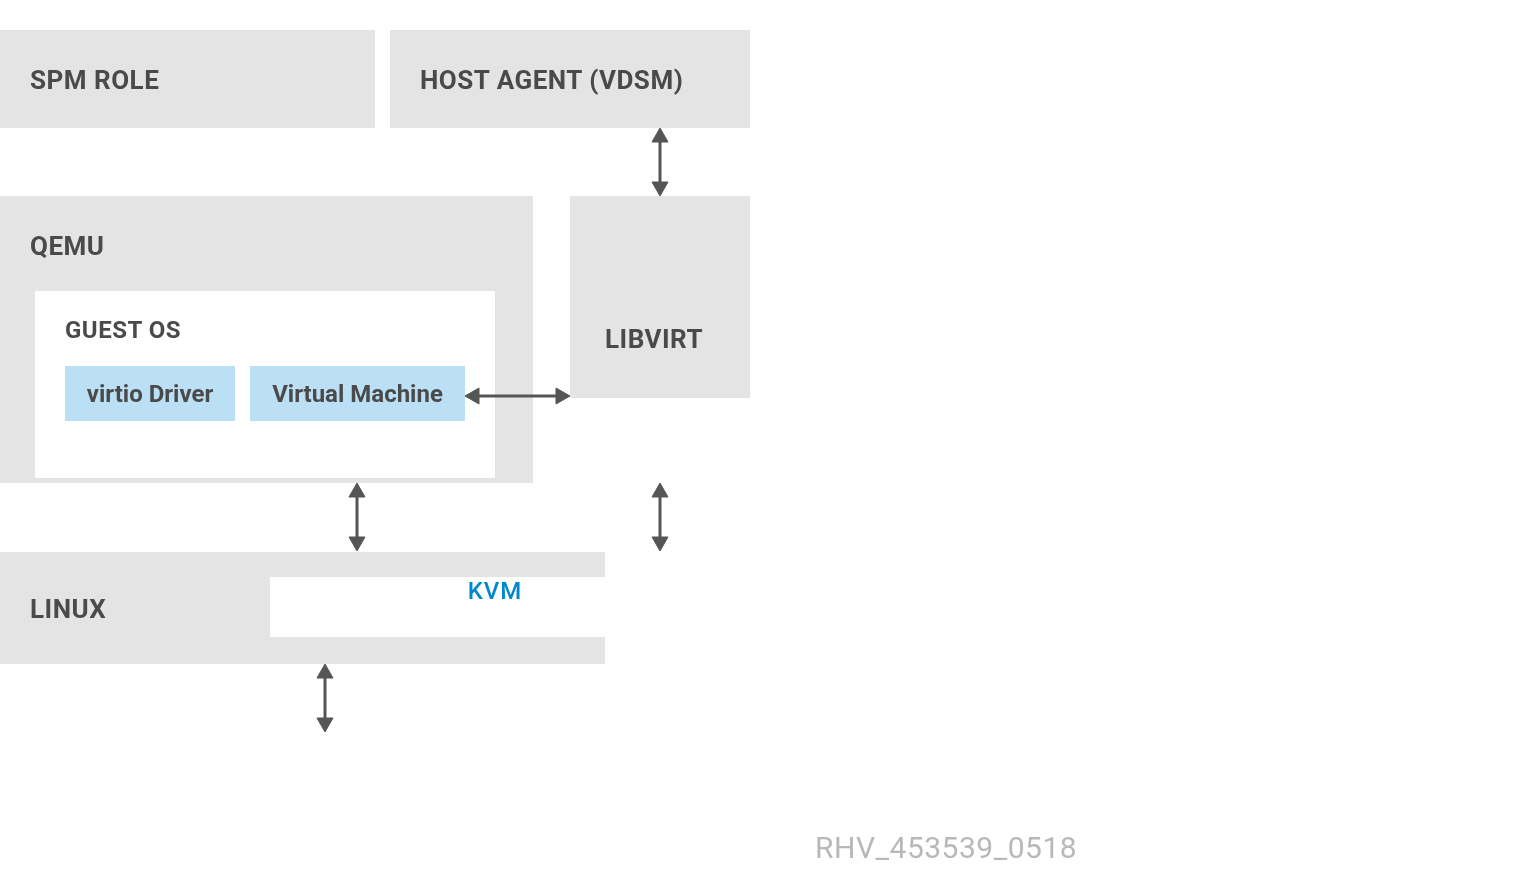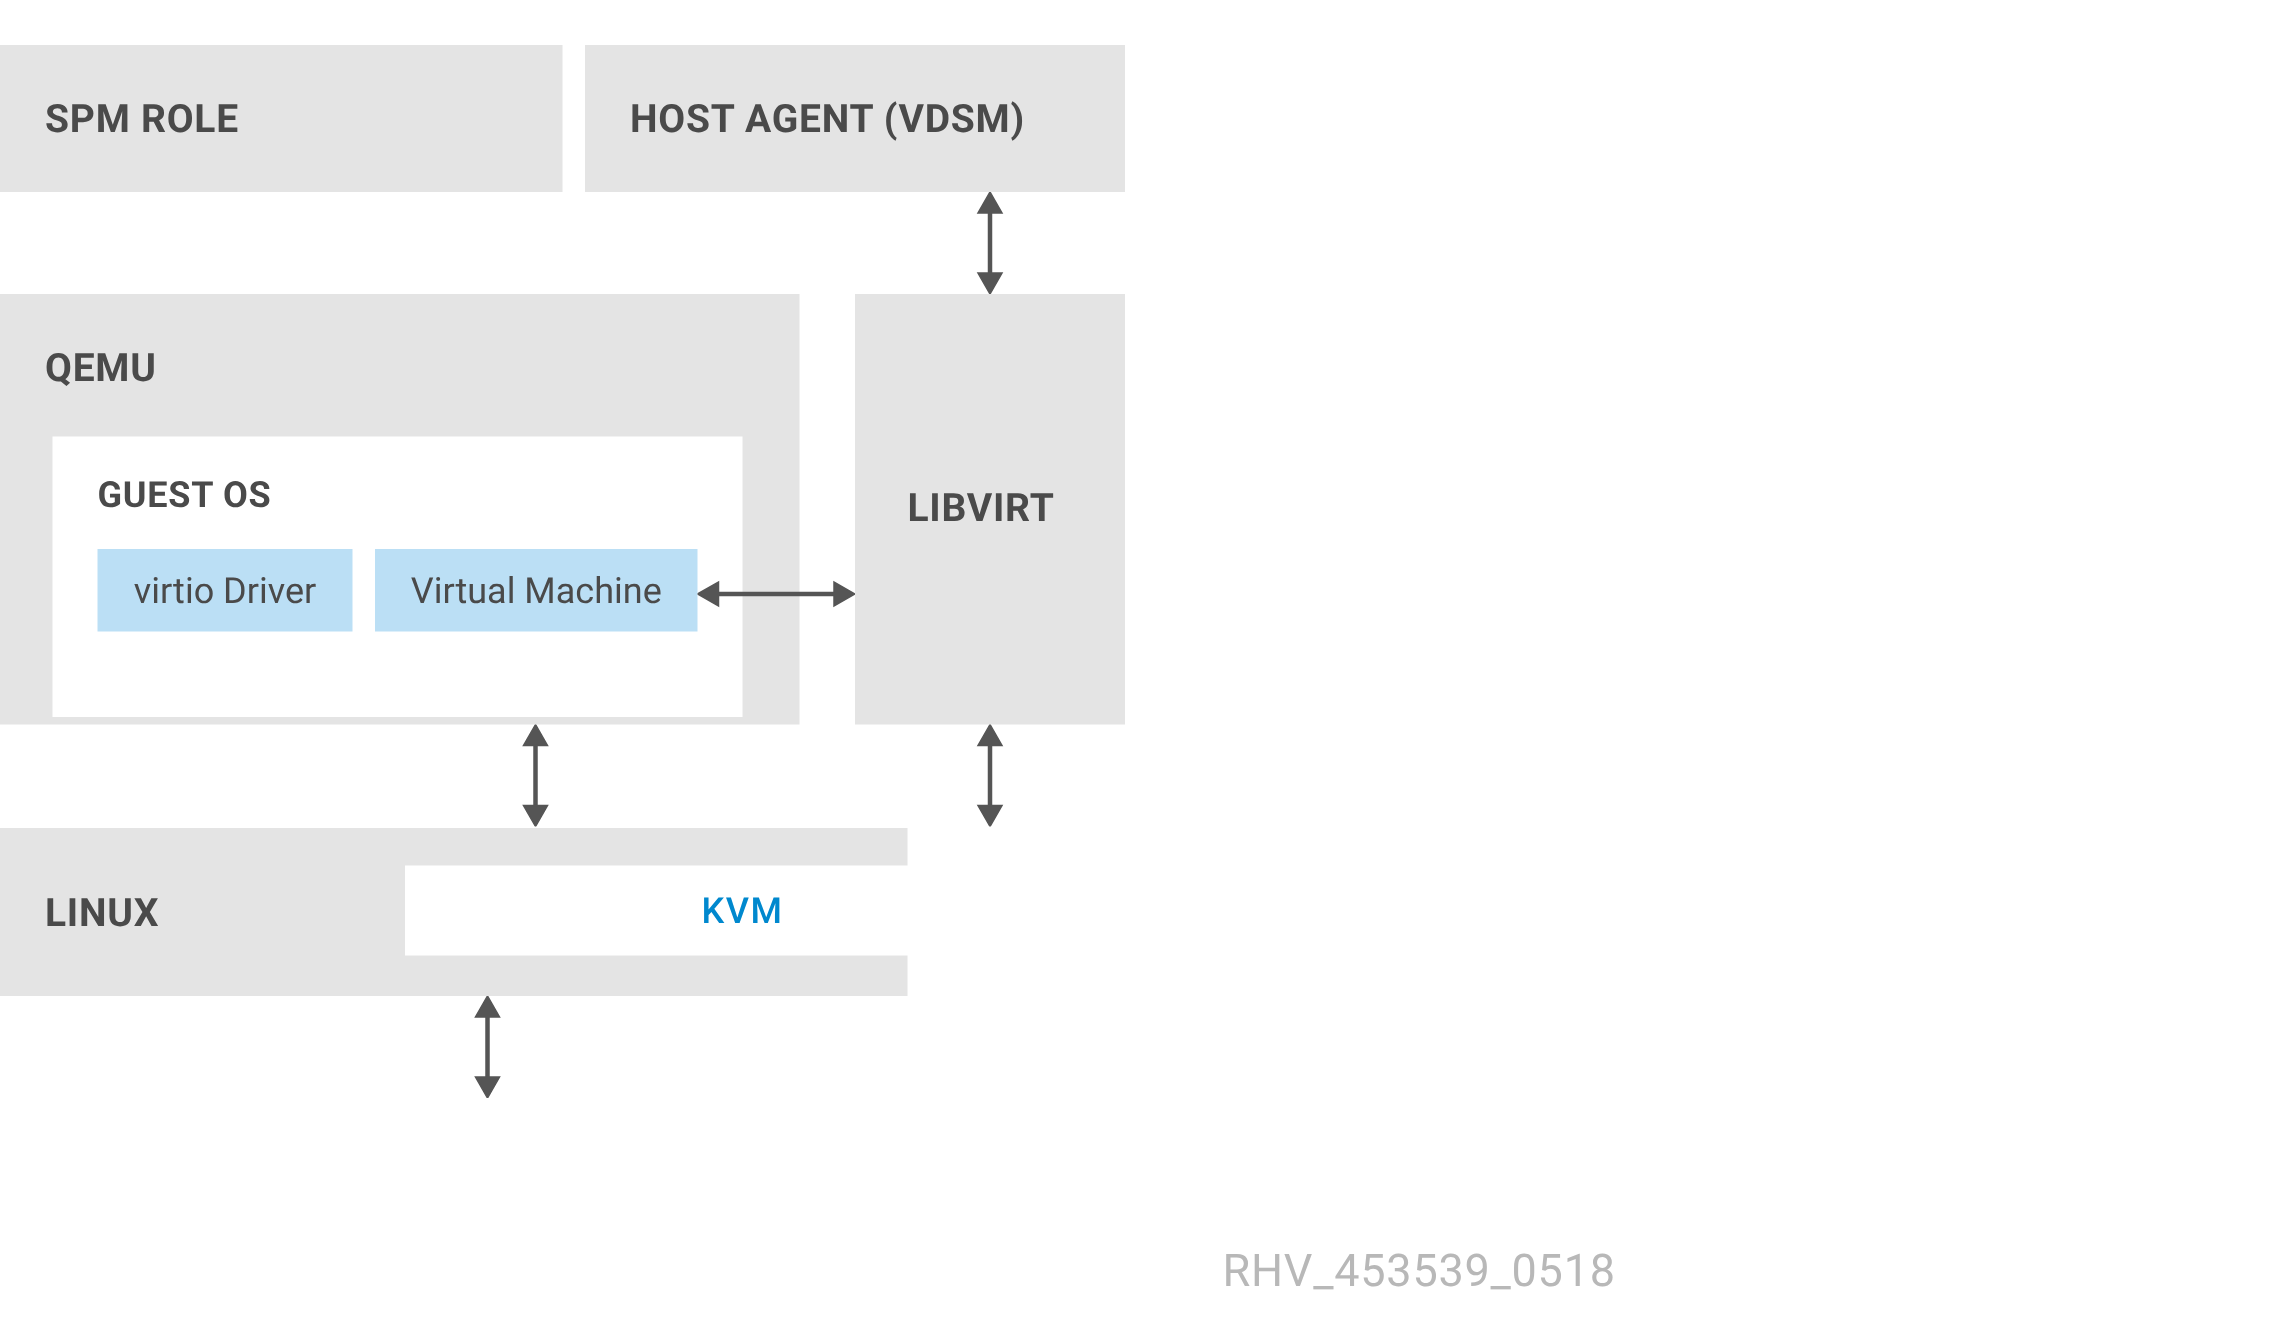--- a/index.html
+++ b/index.html
@@ -38,21 +38,21 @@
     .inner-blue {
       background: #bbdff5;
       position: absolute;
       display: flex;
       align-items: center;
       justify-content: center;
     }
     .blue-text {
       color: #4a4a4a;
       font-size: 24px;
-      font-weight: 400;
+      font-weight: 700;
     }
     .kvm-text {
       color: #0088ce;
       font-size: 24px;
       font-weight: 500;
       letter-spacing: 1px;
     }
     .footer-label {
       position: absolute;
       color: #b8b8b8;
@@ -88,28 +88,28 @@
       <div class="inner-blue" style="left:30px; top:75px; width:170px; height:55px;">
         <div class="blue-text">virtio Driver</div>
       </div>
 
       <div class="inner-blue" style="left:215px; top:75px; width:215px; height:55px;">
         <div class="blue-text">Virtual Machine</div>
       </div>
     </div>
   </div>
 
-  <div class="block" style="left:570px; top:196px; width:180px; height:287px;">
+  <div class="block" style="left:570px; top:196px; width:180px; height:202px;">
     <div class="block-label" style="position:absolute; left:35px; top:128px;">LIBVIRT</div>
   </div>
 
   <div class="block" style="left:0; top:552px; width:605px; height:112px;">
     <div class="block-label" style="position:absolute; left:30px; top:42px;">LINUX</div>
 
-    <div class="inner-white" style="left:270px; top:25px; width:450px; height:60px; display:flex; align-items:center; justify-content:center;">
+    <div class="inner-white" style="left:270px; top:25px; width:450px; height:60px; display:flex; align-items:flex-start; justify-content:center;">
       <div class="kvm-text">KVM</div>
     </div>
   </div>
 
 
   <svg class="arrow" style="left:648px; top:128px; width:24px; height:68px;" viewBox="0 0 24 68">
     <line x1="12" y1="10" x2="12" y2="58" stroke="#555555" stroke-width="3"></line>
     <polygon points="12,0 4,14 20,14" fill="#555555"></polygon>
     <polygon points="12,68 4,54 20,54" fill="#555555"></polygon>
   </svg>

